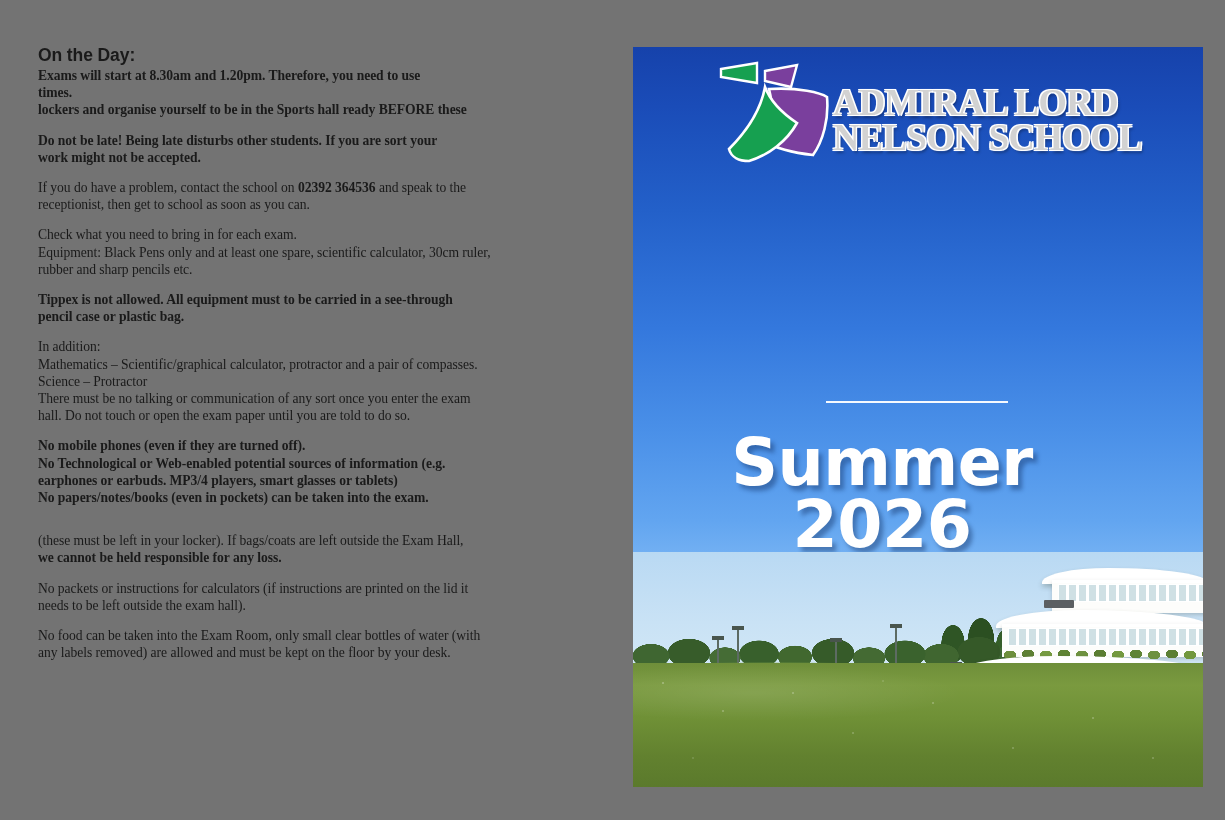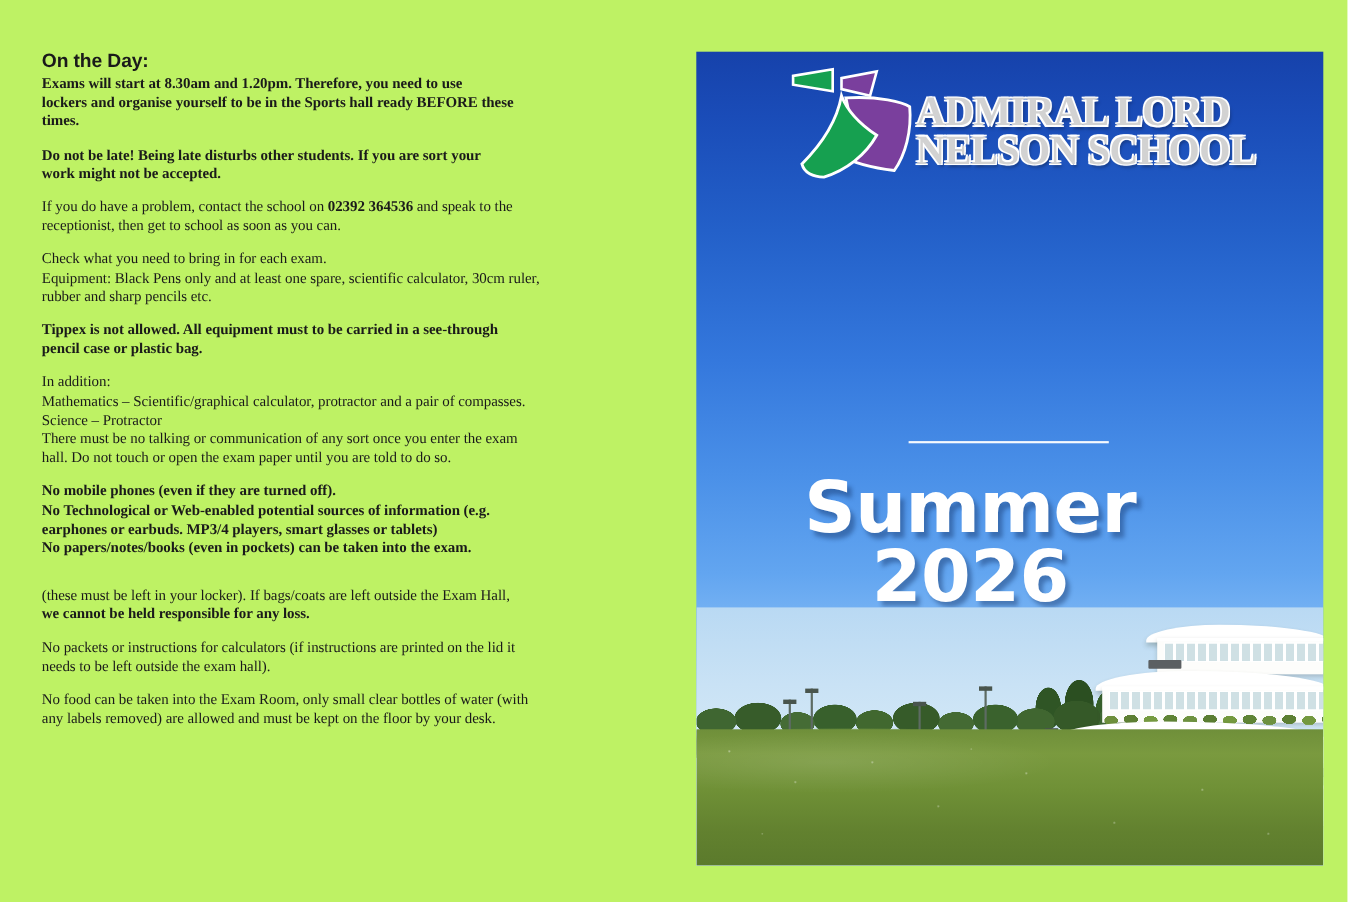--- a/index.html
+++ b/index.html
@@ -11,21 +11,21 @@
   body {
     width: 1225px;
     height: 820px;
     overflow: hidden;
     font-family: "Liberation Sans", sans-serif;
   }
   .page {
     position: relative;
     width: 1225px;
     height: 820px;
-    background: #bef264;
+    background: #737373;
   }
 
   
   .left-col {
     position: absolute;
     left: 38px;
     top: 45px;
     width: 552px;
     color: #1a1a1a;
   }
@@ -332,22 +332,22 @@
 <body>
 
 <div class="page">
 
   <div class="left-col">
 
     <h1 class="doc-heading">On the Day:</h1>
 
     <div>
       <p class="para bold nowrap-line">Exams will start at 8.30am and 1.20pm. Therefore, you need to use</p>
+      <p class="para bold nowrap-line">times.</p>
       <p class="para bold nowrap-line">lockers and organise yourself to be in the Sports hall ready BEFORE these</p>
-      <p class="para bold nowrap-line">times.</p>
     </div>
     <div class="gap"></div>
 
     <div>
       <p class="para bold nowrap-line">Do not be late! Being late disturbs other students. If you are sort your</p>
       <p class="para bold nowrap-line">work might not be accepted.</p>
     </div>
     <div class="gap"></div>
 
     <div>

